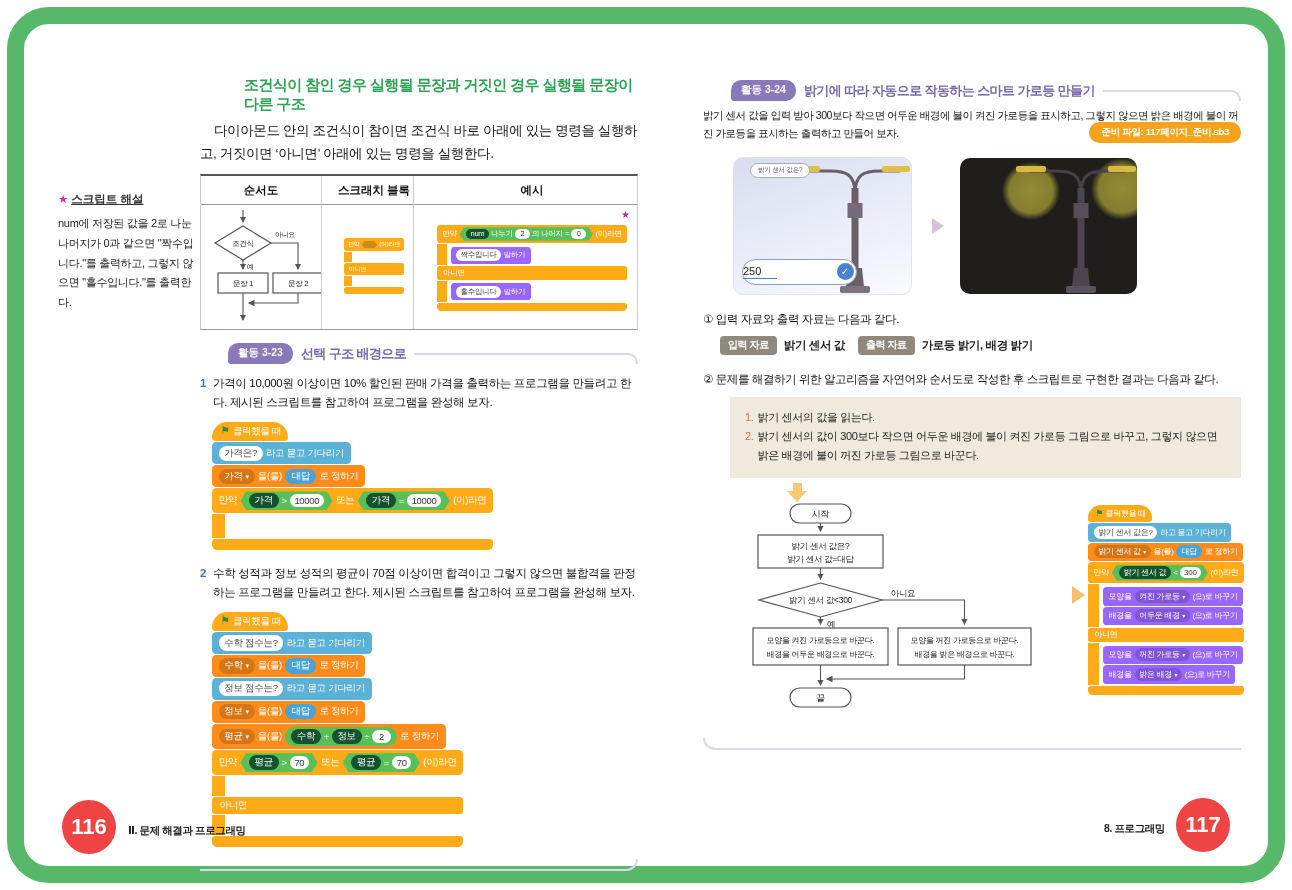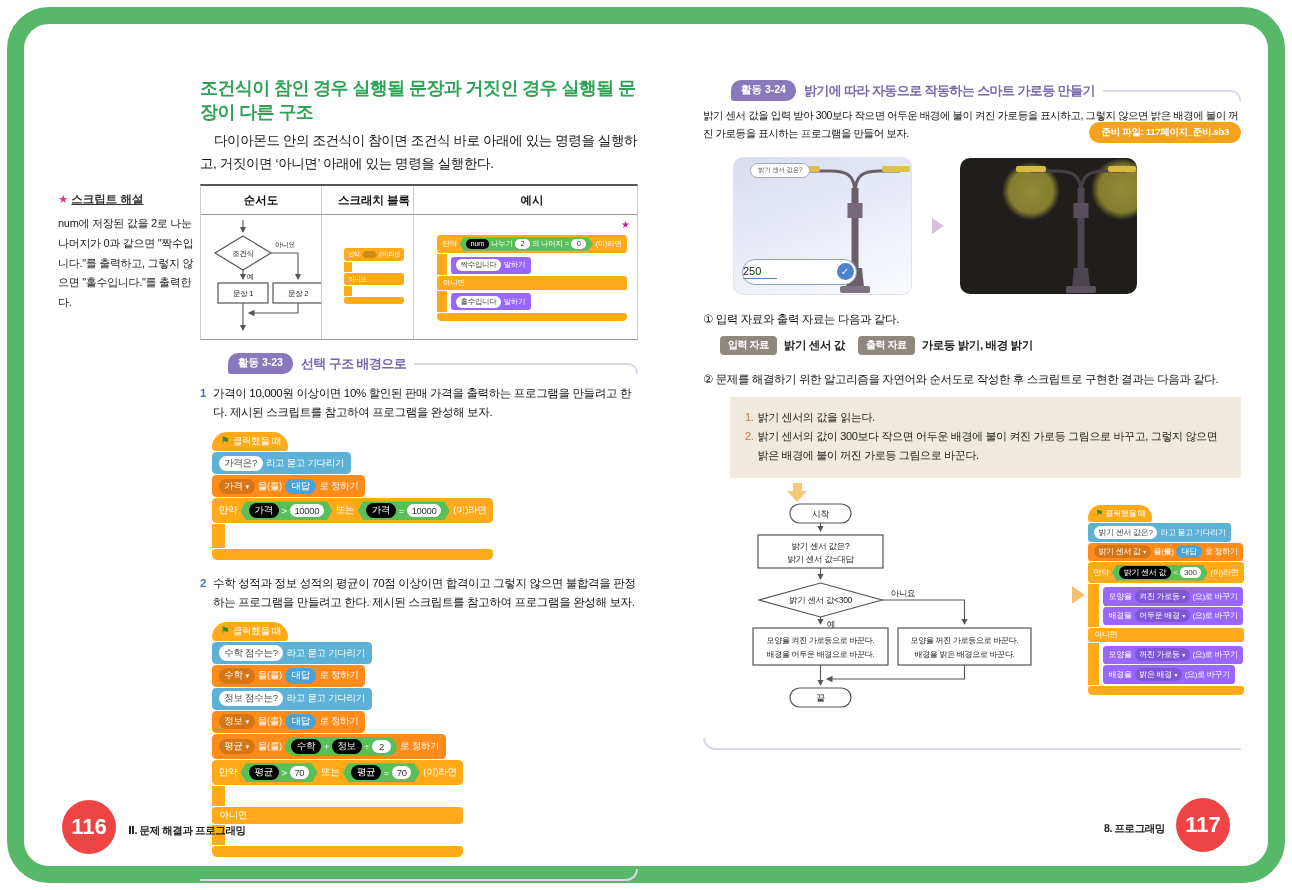--- a/index.html
+++ b/index.html
@@ -8,21 +8,21 @@
   #frame { position:absolute; inset:7px; border:17px solid #57b869; border-radius:42px; pointer-events:none; }
 
   
   .sidebar { position:absolute; left:58px; top:192px; width:142px; }
   .sidebar-title { font-size:11.5px; font-weight:bold; color:#333; }
   .sidebar-title .star { color:#d6368f; margin-right:3px; }
   .sidebar-title .t { text-decoration:underline; }
   .sidebar-body { font-size:11px; line-height:1.8; color:#222; margin-top:7px; letter-spacing:-0.3px; }
 
   .left-main { position:absolute; left:200px; top:76px; width:438px; }
-  .green-head { font-size:18px; font-weight:bold; color:#2ea356; letter-spacing:-0.6px; }
+  .green-head { font-size:15px; font-weight:bold; color:#2ea356; letter-spacing:-0.6px;margin-left:44px; }
   .intro-l { font-size:13.5px; line-height:1.72; color:#141414; margin-top:5px; text-indent:14px; letter-spacing:-0.4px; }
 
   .tbl { margin-top:9px; border-top:2px solid #555; border-bottom:1px solid #999;
          border-left:1px solid #ccc; border-right:1px solid #ccc;
          display:grid; grid-template-columns:120px 92px 1fr; }
   .tbl-h { border-bottom:1px solid #999; font-weight:bold; font-size:11.5px; color:#111; text-align:center; padding:7px 0 6px; }
   .tbl-c { height:124px; position:relative; display:flex; align-items:center; justify-content:center; }
   .bl { border-left:1px solid #ccc;padding-left:13px; }
   .exam-star { position:absolute; top:4px; right:7px; color:#c2258f; font-size:10px; }
 
@@ -91,21 +91,21 @@
   .fs6  { font-size:6px; }
   .sb-block { display:flex; align-items:center; gap:.35em; color:#fff; padding:.35em .7em; border-radius:.45em; margin-top:1px; white-space:nowrap; width:max-content; letter-spacing:-0.3px; }
   .sb-hat { border-radius:1.6em 1.6em .4em .4em; padding-left:.9em; }
   .c-events, .c-control { background:#ffab19; }
   .c-sensing { background:#5cb1d6; }
   .c-variables { background:#ff8c1a; }
   .c-looks { background:#9966ff; }
   .sb-flag { color:#2e8b3a; font-size:1.1em; line-height:1; }
   .sb-oval { background:#fff; color:#444; border-radius:2em; padding:.12em .6em; }
   .sb-ans { background:#4aa3d8; color:#fff; border-radius:2em; padding:.12em .65em; }
-  .sb-var { background:#000000; color:#fff; border-radius:2em; padding:.12em .6em; }
+  .sb-var { background:#14532d; color:#fff; border-radius:2em; padding:.12em .6em; }
   .sb-num { background:#fff; color:#333; border-radius:2em; padding:.12em .5em; min-width:1em; text-align:center; }
   .sb-drop { background:rgba(0,0,0,.16); border-radius:1.2em; padding:.12em .6em; display:flex; align-items:center; gap:.3em; }
   .sb-drop .arr { font-size:.75em; }
   .sb-hex { background:#59c059; display:flex; align-items:center; gap:.3em; padding:.18em .9em;
             clip-path:polygon(.6em 0,calc(100% - .6em) 0,100% 50%,calc(100% - .6em) 100%,.6em 100%,0 50%); }
   .sb-op { background:#59c059; display:flex; align-items:center; gap:.3em; padding:.18em .6em; border-radius:1.2em; }
   .sb-hexph { width:2.6em; height:1.2em; background:#cf8a14;
               clip-path:polygon(.5em 0,calc(100% - .5em) 0,100% 50%,calc(100% - .5em) 100%,.5em 100%,0 50%); }
   .sb-cbody { border-left:1.45em solid #ffab19; padding:.2em 0 .2em .5em; margin-top:1px; min-height:.9em; box-sizing:border-box; }
   .sb-else { background:#ffab19; color:#fff; padding:.22em .8em; margin-top:1px; border-radius:.35em; display:flex; align-items:center; width:max-content; letter-spacing:-0.3px; }
@@ -334,21 +334,21 @@
   </div>
 
   <div class="right-main">
     <div class="act-row" style="margin-top:0">
       <span class="act-badge">활동 3-24</span>
       <span class="act-title">밝기에 따라 자동으로 작동하는 스마트 가로등 만들기</span>
       <span class="act-line"></span>
     </div>
 
     <div class="intro-r">
-      <span>밝기 센서 값을 입력 받아 300보다 작으면 어두운 배경에 불이 켜진 가로등을 표시하고, 그렇지 않으면 밝은 배경에 불이 꺼진 가로등을 표시하는 프로그램을 만들어 보자.</span>
+      <span>밝기 센서 값을 입력 받아 300보다 작으면 어두운 배경에 불이 켜진 가로등을 표시하고, 그렇지 않으면 밝은 배경에 불이 꺼진 가로등을 표시하는 출력하고 만들어 보자.</span>
       <span class="prep-badge">준비 파일: 117페이지_준비.sb3</span>
     </div>
 
     <div class="stage-row">
       <div class="stage light">
         <svg width="177" height="136" viewBox="0 0 177 136">
           <path d="M121,36 C121,16 112,13 96,13 L70,13" fill="none" stroke="#6a5f68" stroke-width="3"></path>
           <path d="M121,36 C121,16 130,13 146,13 L166,13" fill="none" stroke="#6a5f68" stroke-width="3"></path>
           <rect x="56" y="8" width="30" height="6" rx="2" fill="#dfc14a"></rect>
           <rect x="148" y="8" width="28" height="6" rx="2" fill="#dfc14a"></rect>

